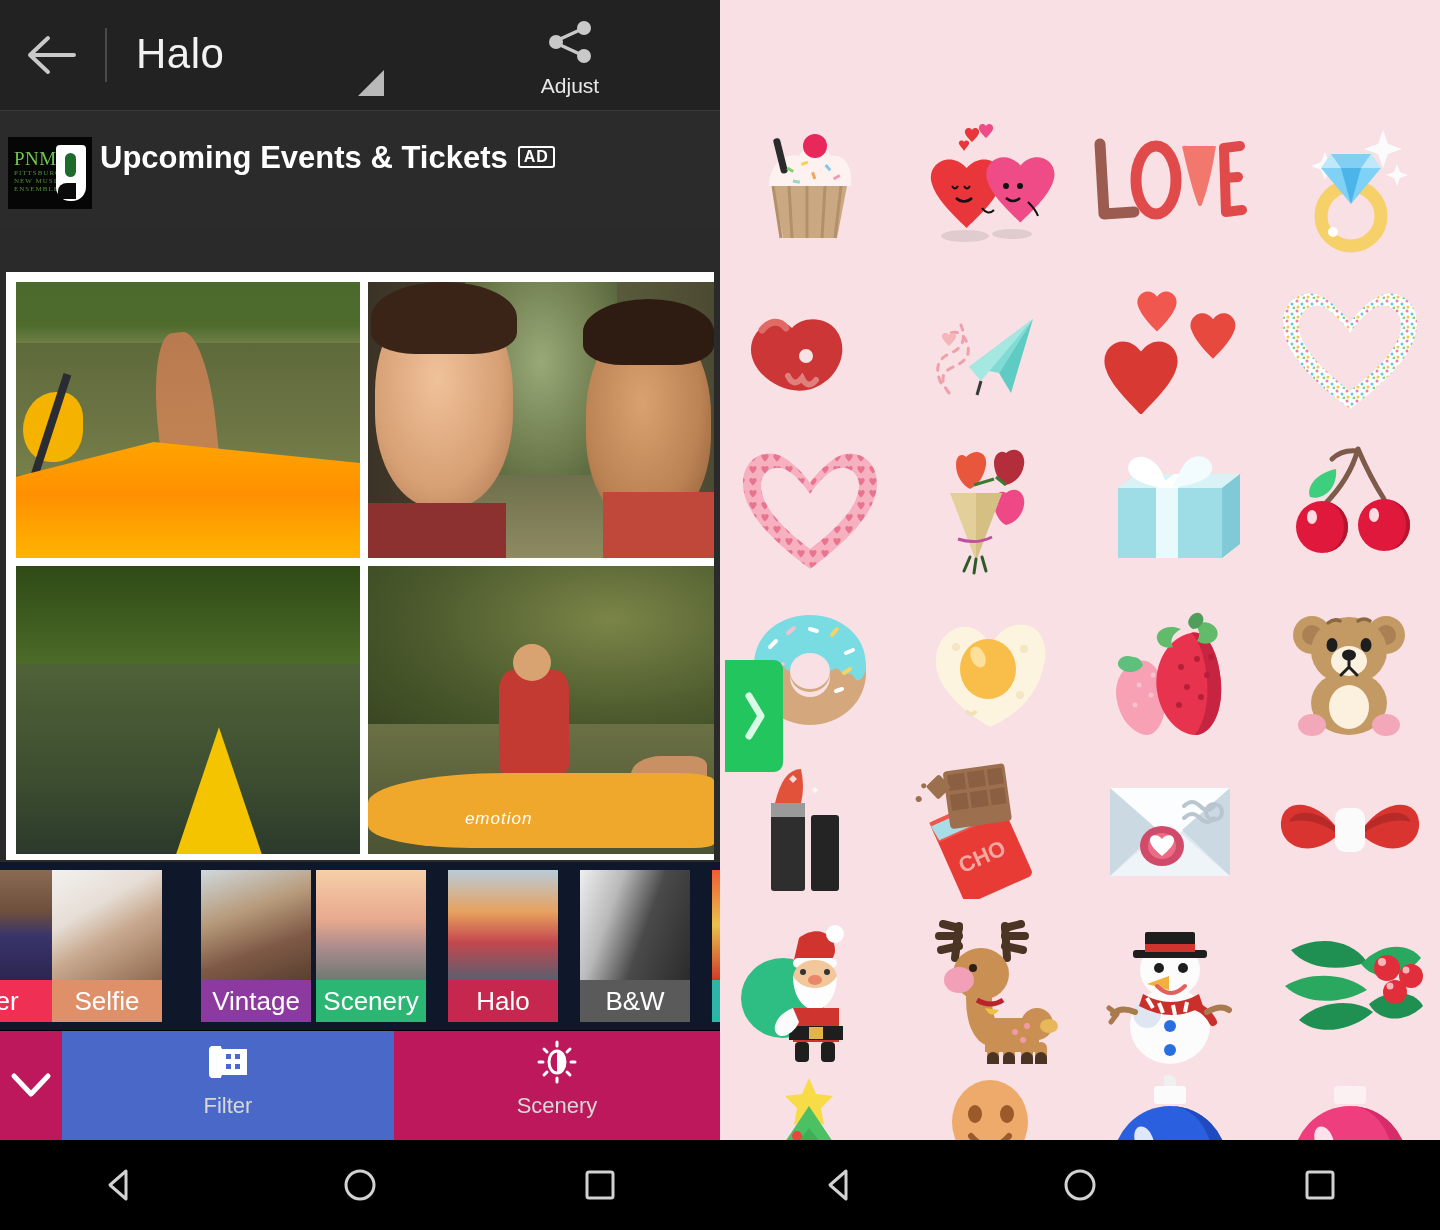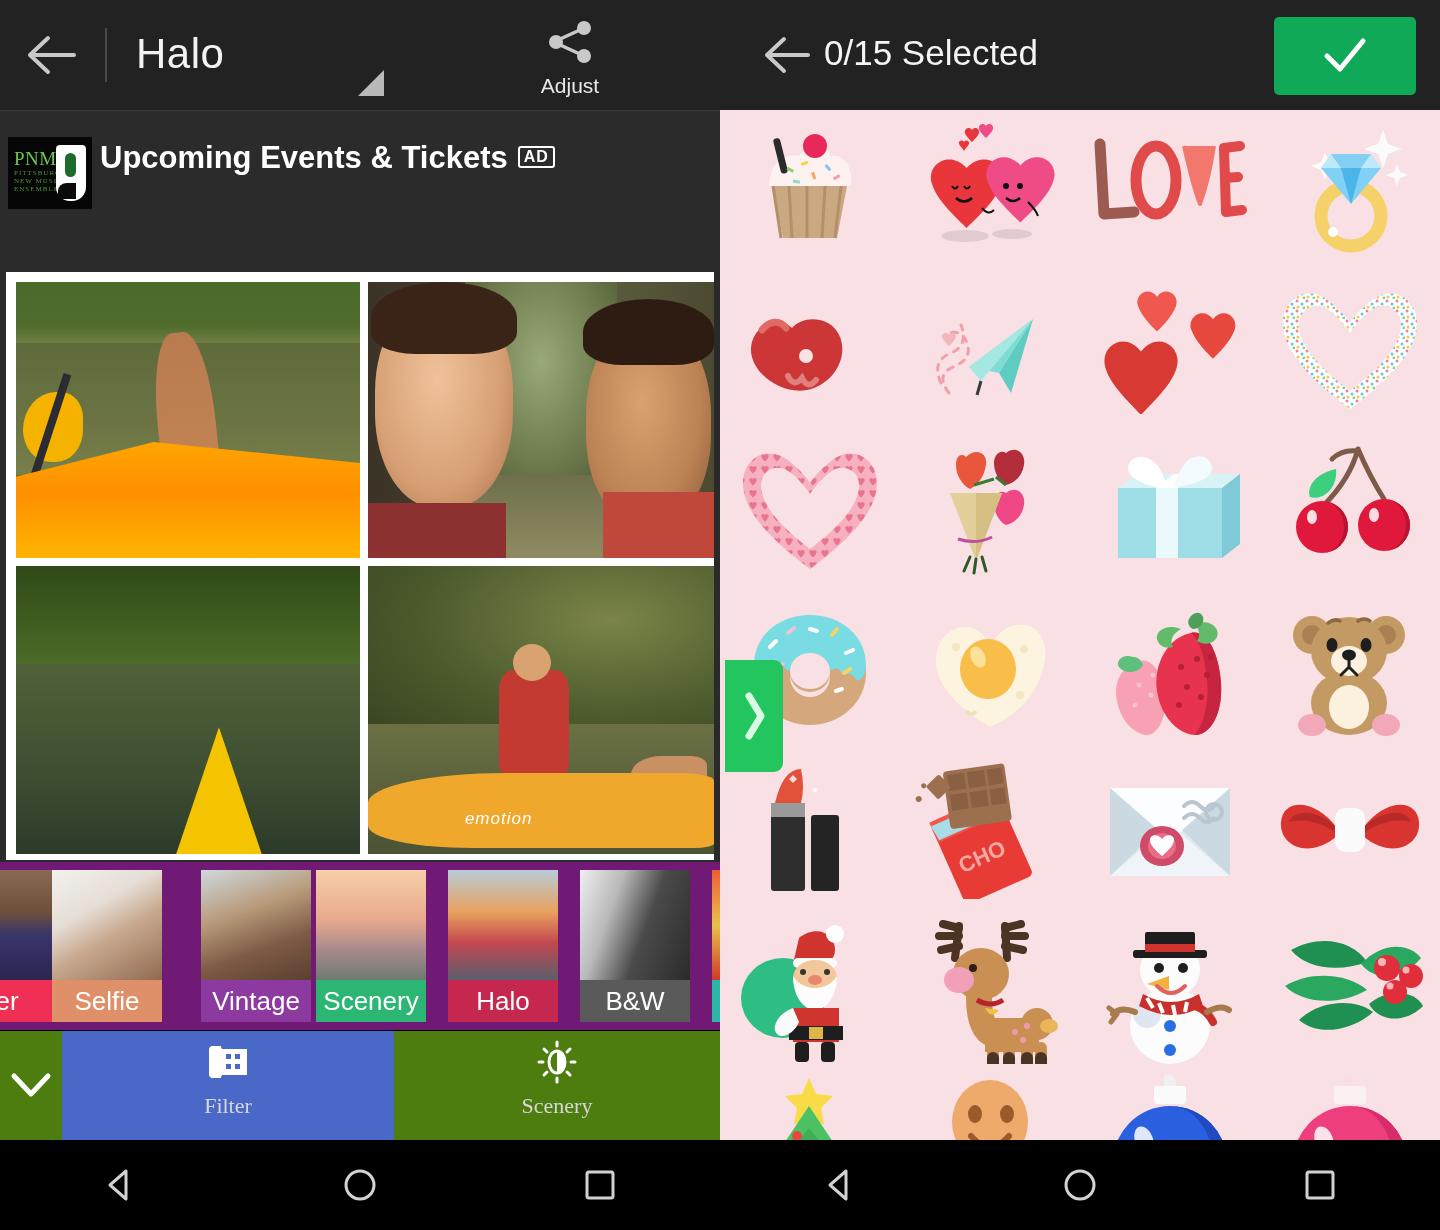--- a/index.html
+++ b/index.html
@@ -74,21 +74,21 @@
   .ph.paddler{background:linear-gradient(#5a5433 0%,#3f4a24 35%,#46512b 60%,#50532f 100%);}
   .ph.paddler .trees{position:absolute;left:0;top:0;width:100%;height:62%;background:radial-gradient(ellipse at 70% 30%,#7b8548 0%,#4c5a2d 55%,#35421f 100%);}
   .ph.paddler .water{position:absolute;left:0;top:55%;width:100%;height:45%;background:linear-gradient(#6b7044,#4a5333);}
   .ph.paddler .boat{position:absolute;left:0;bottom:2%;width:100%;height:26%;background:#f0a82c;border-radius:40% 10% 6% 30%;}
   .ph.paddler .boat:after{content:"emotion";position:absolute;left:28%;top:48%;color:#fff;font-size:17px;font-style:italic;letter-spacing:1px;}
   .ph.paddler .body{position:absolute;left:38%;top:36%;width:20%;height:36%;background:#c33a33;border-radius:20% 20% 8% 8%;}
   .ph.paddler .head{position:absolute;left:42%;top:27%;width:11%;height:13%;background:#d9a271;border-radius:50%;}
   .ph.paddler .leg{position:absolute;right:2%;bottom:18%;width:22%;height:16%;background:#c99063;border-radius:40% 20% 20% 40%;}
 
   
-  .filmstrip{position:absolute;left:0;top:862px;width:720px;height:168px;background:#701a75;overflow:hidden;}
+  .filmstrip{position:absolute;left:0;top:862px;width:720px;height:168px;background:#0f172a;overflow:hidden;}
   .fs-item{position:absolute;top:8px;width:110px;height:152px;cursor:pointer;}
   .fs-thumb{width:100%;height:110px;}
   .fs-label{height:42px;line-height:42px;text-align:center;color:#ffffff;font-size:26px;}
   .fs-0{left:-48px;}
   .fs-1{left:52px;}
   .fs-2{left:184px;padding-left:17px;}
   .fs-3{left:316px;}
   .fs-4{left:448px;border-radius:22px;}
   .fs-5{left:580px;}
   .fs-6{left:712px;}
@@ -100,21 +100,21 @@
   .th-bw{background:linear-gradient(110deg,#efefef 0%,#b9b9b9 30%,#4a4a4a 58%,#2b2b2b 100%);}
   .th-warm{background:linear-gradient(#f05b34 0%,#e8c24a 50%,#cf3a2a 100%);}
   .lb-hearts{background:#ef3054;}
   .lb-selfie{background:#e09068;}
   .lb-vintage{background:#8d3aa0;}
   .lb-scenery{background:#2bb673;}
   .lb-halo{background:#c6274e;}
   .lb-bw{background:#5a5a5a;}
   .lb-warm{background:#2bb6a8;}
 
-  .bottombar{position:absolute;left:0;top:1030px;width:848px;height:110px;background:#4d7c0f;border-top:1px solid #000;font-family:Liberation Serif, serif;}
+  .bottombar{position:absolute;left:0;top:1030px;width:848px;height:110px;background:#be185d;border-top:1px solid #000;}
   .bb-collapse{position:absolute;left:0;top:0;width:62px;height:110px;cursor:pointer;}
   .bb-tab{position:absolute;top:0;height:110px;text-align:center;cursor:pointer;}
   .bb-tab .ic{height:62px;display:flex;align-items:center;justify-content:center;}
   .bb-tab .lb{font-size:22px;color:#d8d8d8;}
   .bb-filter{left:62px;width:332px;background:#4a68c8;}
   .bb-adjust{left:394px;width:326px;}
 
   
   .right-pane{position:absolute;left:720px;top:0;width:720px;height:1140px;background:#f8e0e4;overflow:hidden;}
   .rtopbar{position:absolute;left:0;top:0;width:720px;height:110px;background:#222222;}
@@ -281,33 +281,20 @@
                 <path d="M14 33 l-3 3"></path>
             </g>
           </svg>
         </div>
         <div class="lb">Scenery</div>
       </div>
     </div>
   </div>
 
   <div class="right-pane">
-    <div class="rtopbar">
-      <div class="back">
-        <svg width="54" height="44" viewBox="0 0 54 44">
-            <path d="M24 6 L7 22 L24 38 M7 22 L48 22" stroke="#c9c9c9" stroke-width="4" fill="none" stroke-linecap="round" stroke-linejoin="round"></path>
-          </svg>
-      </div>
-      <div class="count">0/15 Selected</div>
-      <div class="okbtn">
-        <svg width="56" height="44" viewBox="0 0 56 44">
-            <path d="M10 22 L23 35 L46 7" stroke="#fff" stroke-width="5" fill="none" stroke-linecap="round" stroke-linejoin="round"></path>
-          </svg>
-      </div>
-    </div>
 
     <div class="sticker-grid">
 
       <div class="sticker" style="left:0px;top:0px;">
         <svg width="130" height="130" viewBox="0 0 130 130">
           <path d="M28 62 h74 l-10 52 h-54 z" fill="#c9a882"></path>
           <path d="M28 62 l8 52 M44 62 l3 52 M62 62 v52 M80 62 l-3 52 M96 62 l-6 52" stroke="#b2906a" stroke-width="3"></path>
           <path d="M24 62 c0-22 16-34 30-30 6-12 26-14 32 0 14-2 22 12 20 30 z" fill="#fdf2ef"></path>
           <circle cx="70" cy="22" r="12" fill="#e8275a"></circle>
           <rect x="32" y="14" width="7" height="36" rx="3" fill="#2b2b2b" transform="rotate(-14 35 32)"></rect>

